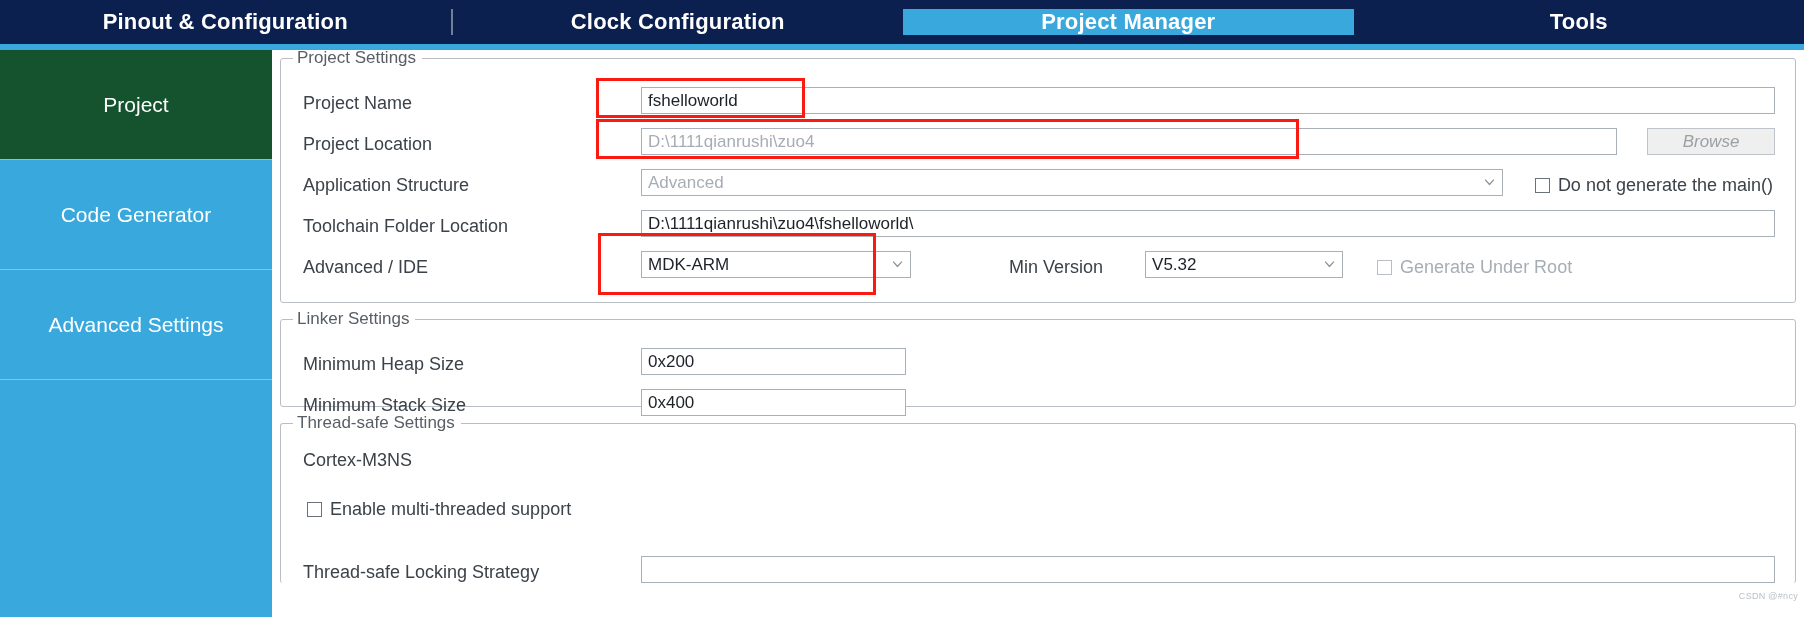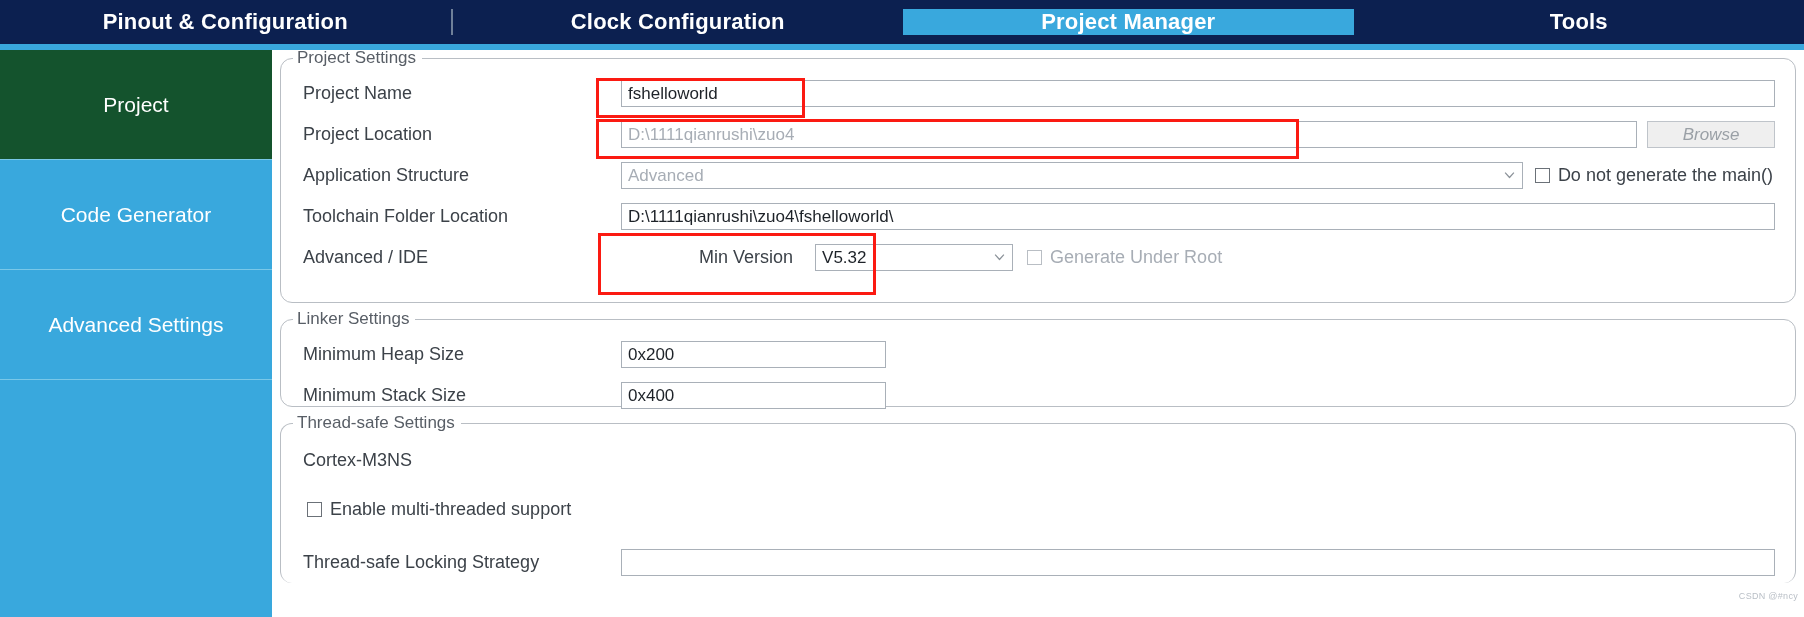--- a/index.html
+++ b/index.html
@@ -79,40 +79,41 @@
     background: #ffffff;
     position: relative;
     padding: 0;
     overflow: hidden;
   }
 
   
   .groupbox {
     position: relative;
     border: 1px solid #b9bec4;
-    border-radius: 12px;
+    border-radius: 3px;
     margin: 8px 8px 0 8px;
     padding: 14px 10px 10px 10px;
   }
   .groupbox > .gb-title {
     position: absolute;
     top: -11px;
     left: 12px;
     background: #ffffff;
     padding: 0 6px 0 4px;
     font-size: 17px;
     color: #585e66;
     line-height: 20px;
     white-space: nowrap;
   }
 
   .row {
     display: flex;
-    align-items: center;
+    align-items: flex-end;
     height: 41px;
+    gap: 20px;
   }
   .row-label {
     width: 330px;
     flex: 0 0 330px;
     font-size: 18px;
     color: #3c4249;
     padding-left: 12px;
     white-space: nowrap;
   }
   .field {
@@ -277,20 +278,28 @@
           </label>
         </div>
 
         <div class="row">
           <div class="row-label">Toolchain Folder Location</div>
           <div class="field grow" style="margin-right:10px;">D:\1111qianrushi\zuo4\fshelloworld\</div>
         </div>
 
         <div class="row">
           <div class="row-label">Advanced / IDE</div>
+          <div class="combo" style="width:270px; flex:0 0 270px;">
+            <span>MDK-ARM</span>
+            <span class="chev">
+              <svg viewBox="0 0 12 8" width="11" height="7">
+                  <path d="M1 1 L6 6.5 L11 1" fill="none" stroke="currentColor" stroke-width="1.4"></path>
+                </svg>
+            </span>
+          </div>
           <div class="inline-label" style="margin-left:78px;">Min Version</div>
           <div class="combo" style="width:198px; flex:0 0 198px; margin-left:22px;">
             <span>V5.32</span>
             <span class="chev">
               <svg viewBox="0 0 12 8" width="11" height="7">
                   <path d="M1 1 L6 6.5 L11 1" fill="none" stroke="currentColor" stroke-width="1.4"></path>
                 </svg>
             </span>
           </div>
           <label class="chk-wrap disabled" style="margin-left:14px;">

